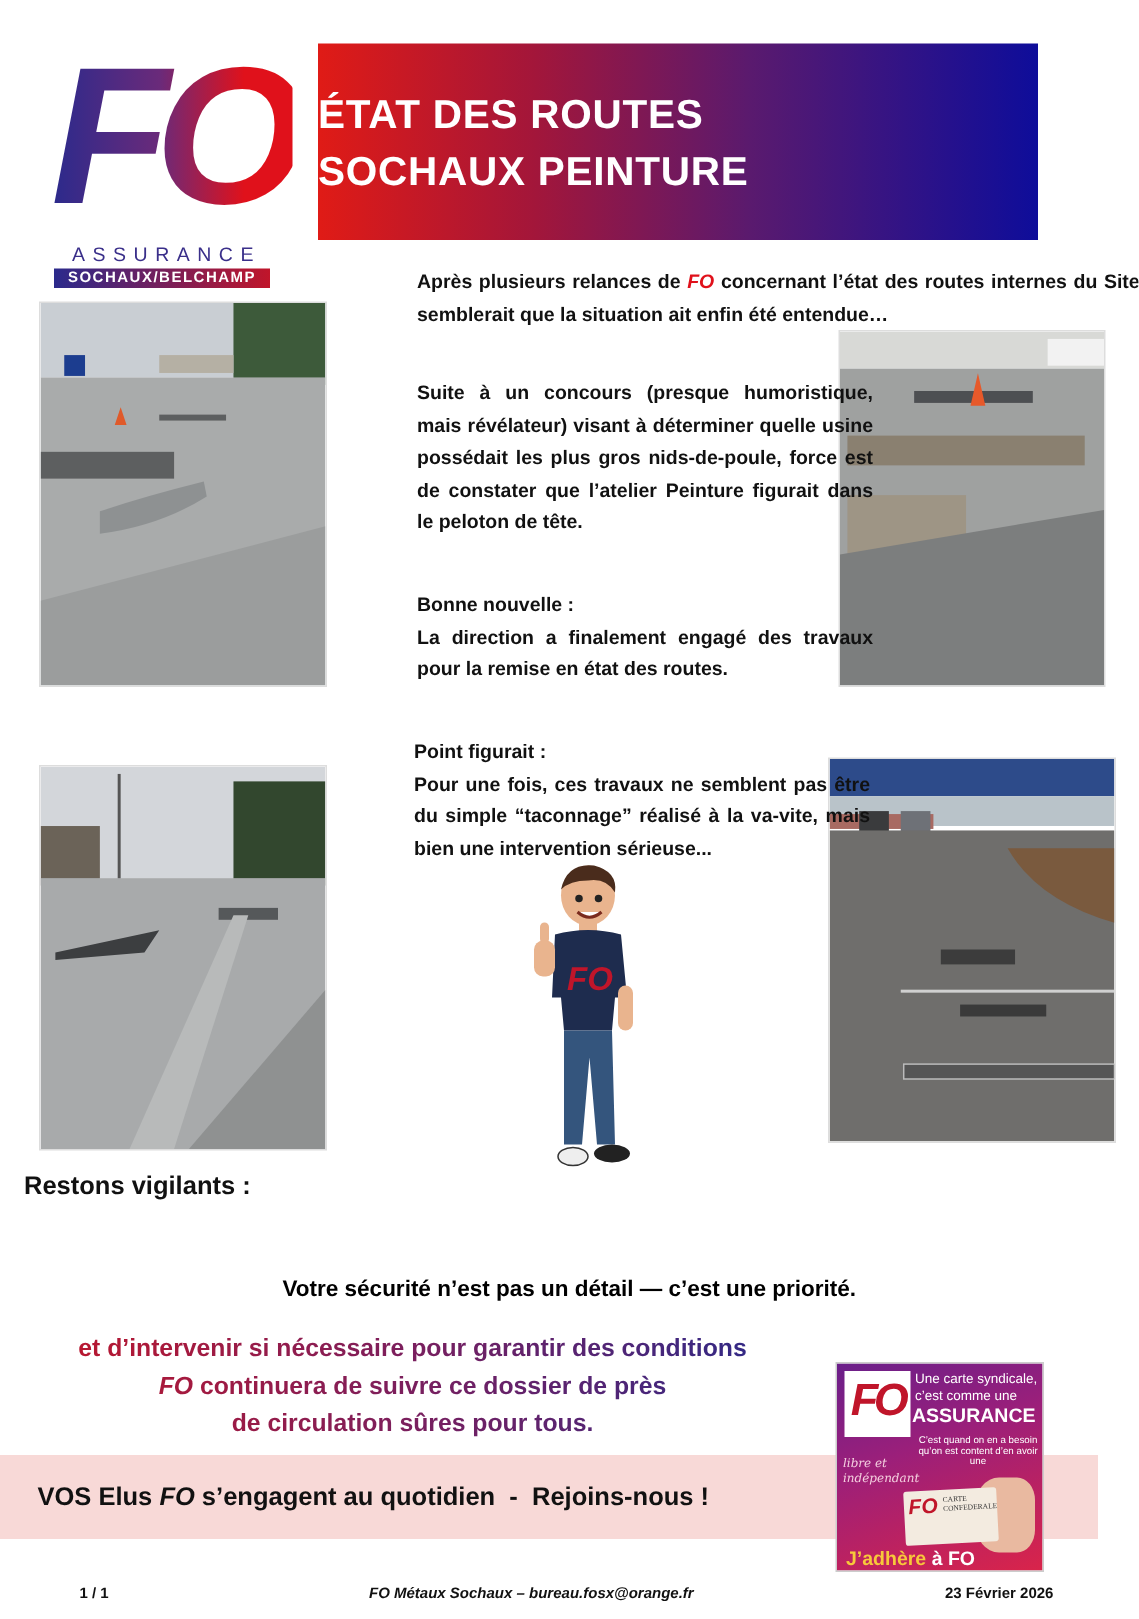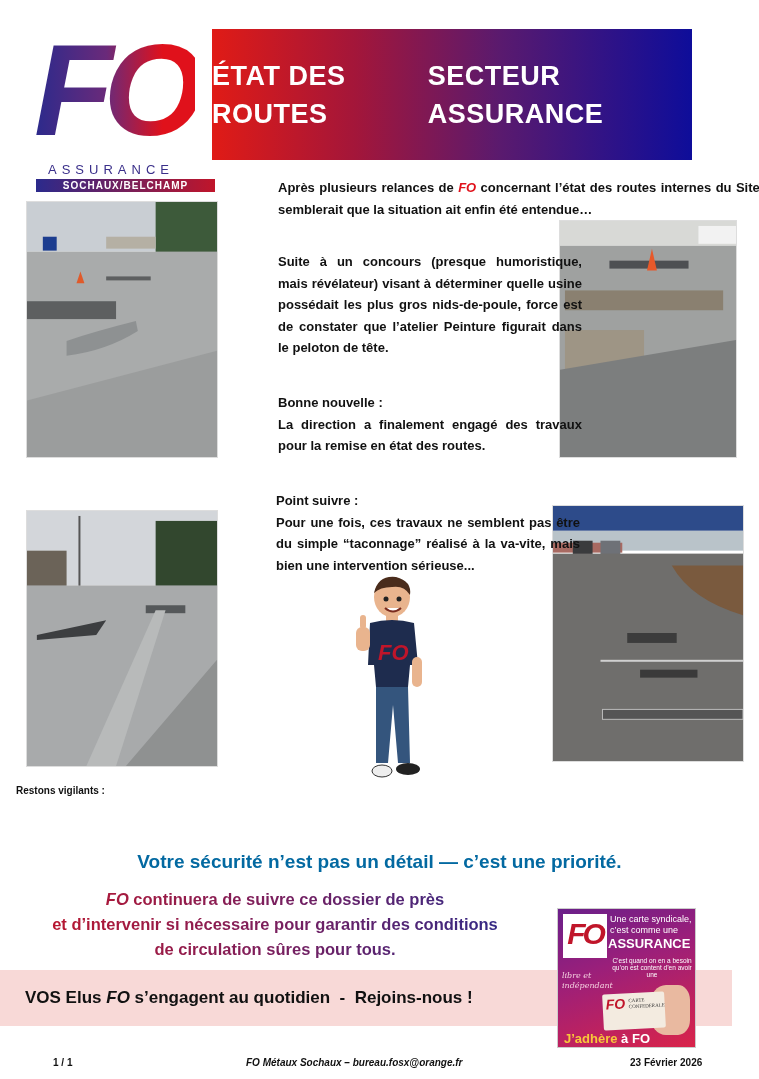--- a/index.html
+++ b/index.html
@@ -8,43 +8,43 @@
   .abs { position: absolute; }
 
   
   .logo { left: 28px; top: 20px; width: 160px; height: 175px; }
   .logo-fo { position: absolute; left: 6px; top: 0; font-size: 130px; font-weight: bold; font-style: italic;
     letter-spacing: -10px; line-height: 140px;
     background: linear-gradient(90deg, #2b2a8c 0%, #6a2a7a 45%, #e0111b 80%);
     -webkit-background-clip: text; background-clip: text; color: transparent; }
   .logo-stellantis { position: absolute; left: 8px; top: 142px; width: 150px; font-size: 13px; letter-spacing: 5px;
     color: #3a2f8a; text-align: center; }
-  .logo-site { position: absolute; left: 8px; top: 159px; width: 179px; height: 13px; font-size: 10px; font-weight: bold;
+  .logo-site { position: absolute; left: 8px; top: 159px; width: 144px; height: 13px; font-size: 10px; font-weight: bold;
     letter-spacing: 1px; color: #fff; text-align: center; line-height: 13px;
     background: linear-gradient(90deg, #2b2a8c, #c0152a); }
 
   
   .banner { left: 212px; top: 29px; width: 480px; height: 131px;
     background: linear-gradient(90deg, #e01b16 0%, #a3163a 30%, #5a1a6e 60%, #0e0d9a 100%);
-    display: flex; flex-direction: row; justify-content: center; align-items: center; }
+    display: flex; flex-direction: column; justify-content: center; }
   .banner-line { color: #fff; font-weight: bold; font-size: 27px; line-height: 38px; letter-spacing: 0.5px; }
 
   
   .para { font-size: 13px; font-weight: bold; line-height: 21.5px; text-align: justify; color: #111; margin-left: 42px; }
   .fo-red { color: #e0111b; font-style: italic; }
 
   
   .photo { border: 1px solid #ddd; overflow: hidden; }
   .photo svg { display: block; width: 100%; height: 100%; }
 
   .mascot { left: 348px; top: 575px; width: 82px; height: 212px; }
 
-  .vigilant { left: 16px; top: 780px; width: 730px; font-size: 10px; font-weight: bold; line-height: 22px; }
-
-  .slogan { left: 0; top: 851px; width: 759px; text-align: center; font-size: 19px; font-weight: bold; color: #0369a1; }
+  .vigilant { left: 16px; top: 780px; width: 730px; font-size: 17px; font-weight: bold; line-height: 22px; }
+
+  .slogan { left: 0; top: 851px; width: 759px; text-align: center; font-size: 15px; font-weight: bold; color: #000000; }
 
   .follow { left: 20px; top: 887px; width: 510px; text-align: center; font-size: 16.5px; font-weight: bold; line-height: 25px;
     background: linear-gradient(90deg, #c0162a 0%, #7a1f5e 50%, #2a2a8a 100%);
     -webkit-background-clip: text; background-clip: text; color: transparent; }
   .follow .fo-it { font-style: italic; }
 
   .joinbar { left: 0; top: 970px; width: 732px; height: 56px; background: #f8d9d7; }
   .joinbar-text { position: absolute; left: 25px; top: 18px; font-size: 17px; font-weight: bold; color: #111; white-space: pre; }
   .joinbar-text .it { font-style: italic; }
 
@@ -72,21 +72,21 @@
 <body>
 
 <div class="abs logo">
   <div class="logo-fo">FO</div>
   <div class="logo-stellantis">ASSURANCE</div>
   <div class="logo-site">SOCHAUX/BELCHAMP</div>
 </div>
 
 <div class="abs banner">
   <div class="banner-line">ÉTAT DES ROUTES</div>
-  <div class="banner-line">SECTEUR ASSURANCE</div>
+  <div class="banner-line">SOCHAUX PEINTURE</div>
 </div>
 
 <div class="abs photo" style="left:26px;top:201px;width:192px;height:257px;">
   <svg viewBox="0 0 192 257" preserveAspectRatio="none">
     <rect width="192" height="50" fill="#c9ced3"></rect>
     <rect x="130" y="0" width="62" height="55" fill="#3d5a3a"></rect>
     <rect x="80" y="35" width="50" height="12" fill="#b5b0a4"></rect>
     <rect y="50" width="192" height="207" fill="#a9abab"></rect>
     <rect x="0" y="100" width="90" height="18" fill="#5d5f60"></rect>
     <rect x="80" y="75" width="45" height="4" fill="#5d5f60"></rect>
@@ -145,21 +145,21 @@
 </p>
 
 <p class="abs para" style="left:236px;top:251px;width:304px;">Suite à un concours (presque humoristique, mais révélateur) visant à déterminer quelle usine possédait les plus gros nids-de-poule, force est de constater que l’atelier Peinture figurait dans le peloton de tête.</p>
 
 <div class="abs para" style="left:236px;top:392px;width:304px;">
   <div>Bonne nouvelle :</div>
   <div>La direction a finalement engagé des travaux pour la remise en état des routes.</div>
 </div>
 
 <div class="abs para" style="left:234px;top:490px;width:304px;">
-  <div>Point suivre :</div>
+  <div>Point figurait :</div>
   <div>Pour une fois, ces travaux ne semblent pas être du simple “taconnage” réalisé à la va-vite, mais bien une intervention sérieuse...</div>
 </div>
 
 <div class="abs mascot">
   <svg viewBox="0 0 82 212" width="82" height="212">
     <ellipse cx="44" cy="22" rx="18" ry="20" fill="#e9b48e"></ellipse>
     <path d="M26 18 Q30 0 48 2 Q64 6 62 20 Q56 10 44 12 Q32 12 26 18Z" fill="#4a2c1c"></path>
     <circle cx="38" cy="24" r="2.5" fill="#222"></circle>
     <circle cx="51" cy="24" r="2.5" fill="#222"></circle>
     <path d="M37 33 Q45 40 53 33" stroke="#7a2b1e" stroke-width="2" fill="#fff"></path>
@@ -175,22 +175,22 @@
   </svg>
 </div>
 
 <div class="abs vigilant">
   <div>Restons vigilants :</div>
 </div>
 
 <div class="abs slogan">Votre sécurité n’est pas un détail — c’est une priorité.</div>
 
 <div class="abs follow">
+  <div>et d’intervenir si nécessaire pour garantir des conditions</div>
   <div><span class="fo-it">FO</span><span> continuera de suivre ce dossier de près</span></div>
-  <div>et d’intervenir si nécessaire pour garantir des conditions</div>
   <div>de circulation sûres pour tous.</div>
 </div>
 
 <div class="abs joinbar">
   <div class="joinbar-text"><span>VOS Elus </span><span class="it">FO</span><span> s’engagent au quotidien  -  Rejoins-nous !</span></div>
 </div>
 
 <div class="abs promo">
   <div class="promo-logo">FO</div>
   <div class="promo-t1">Une carte syndicale, c’est comme une</div>

